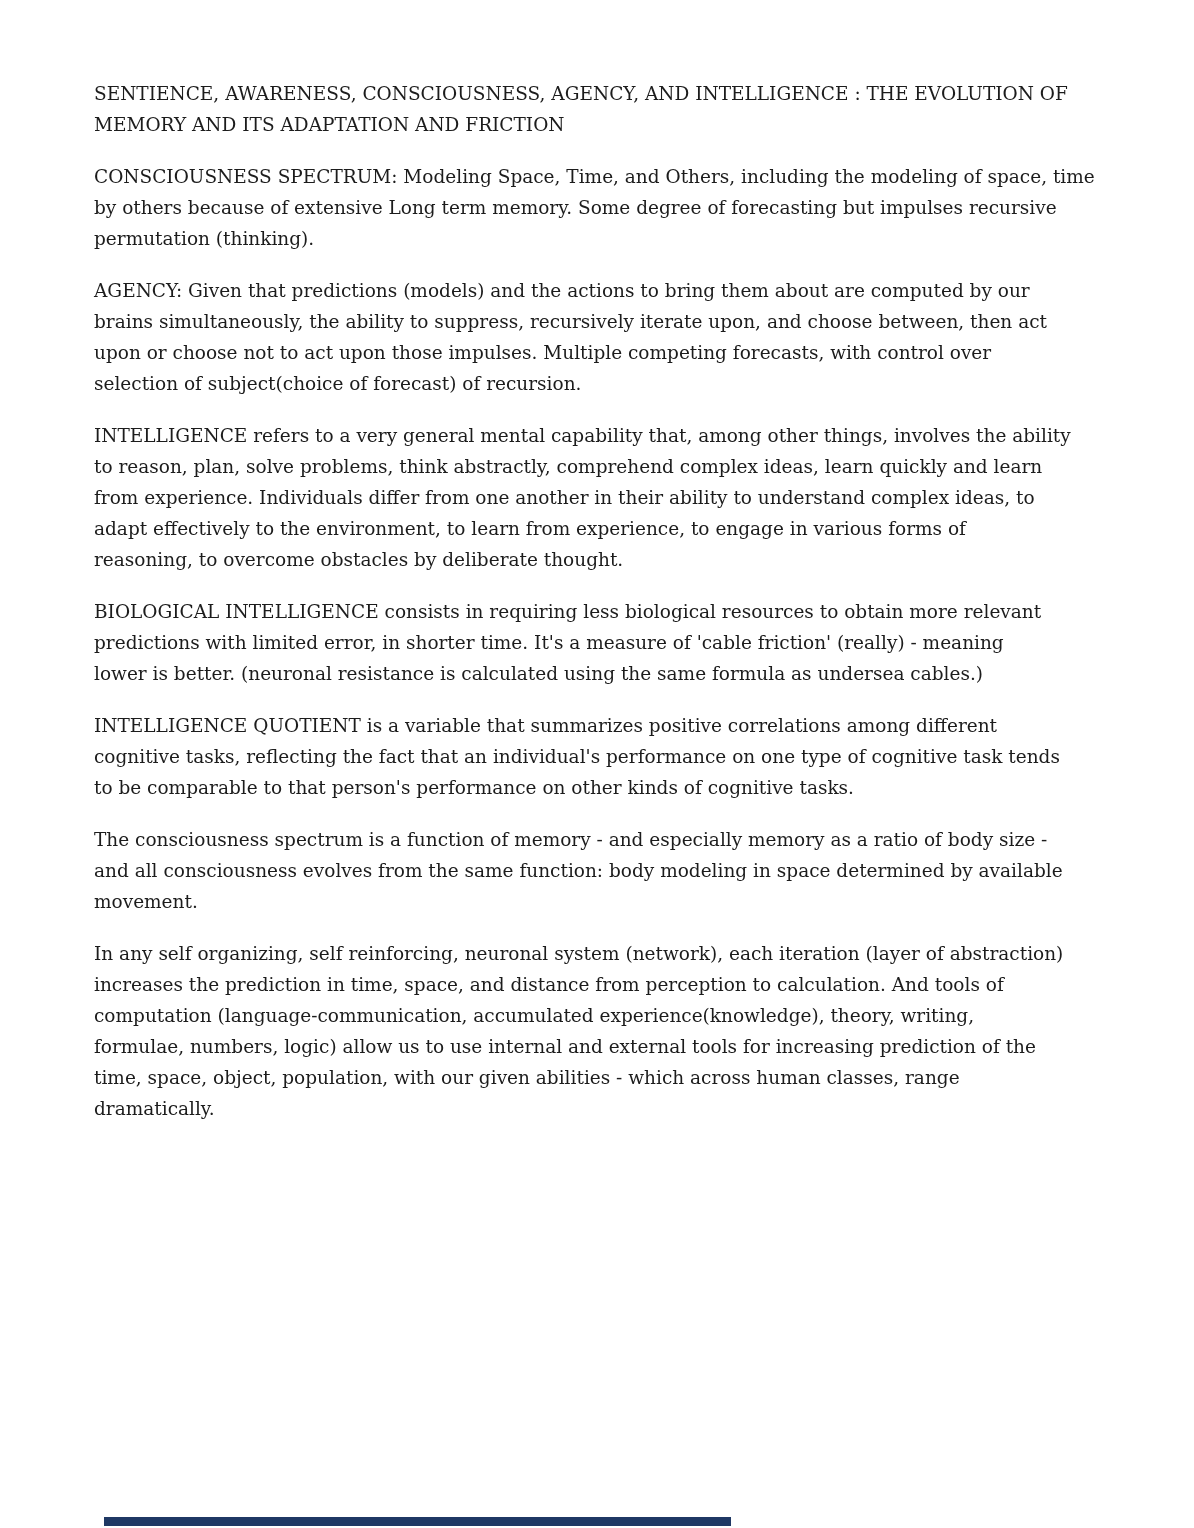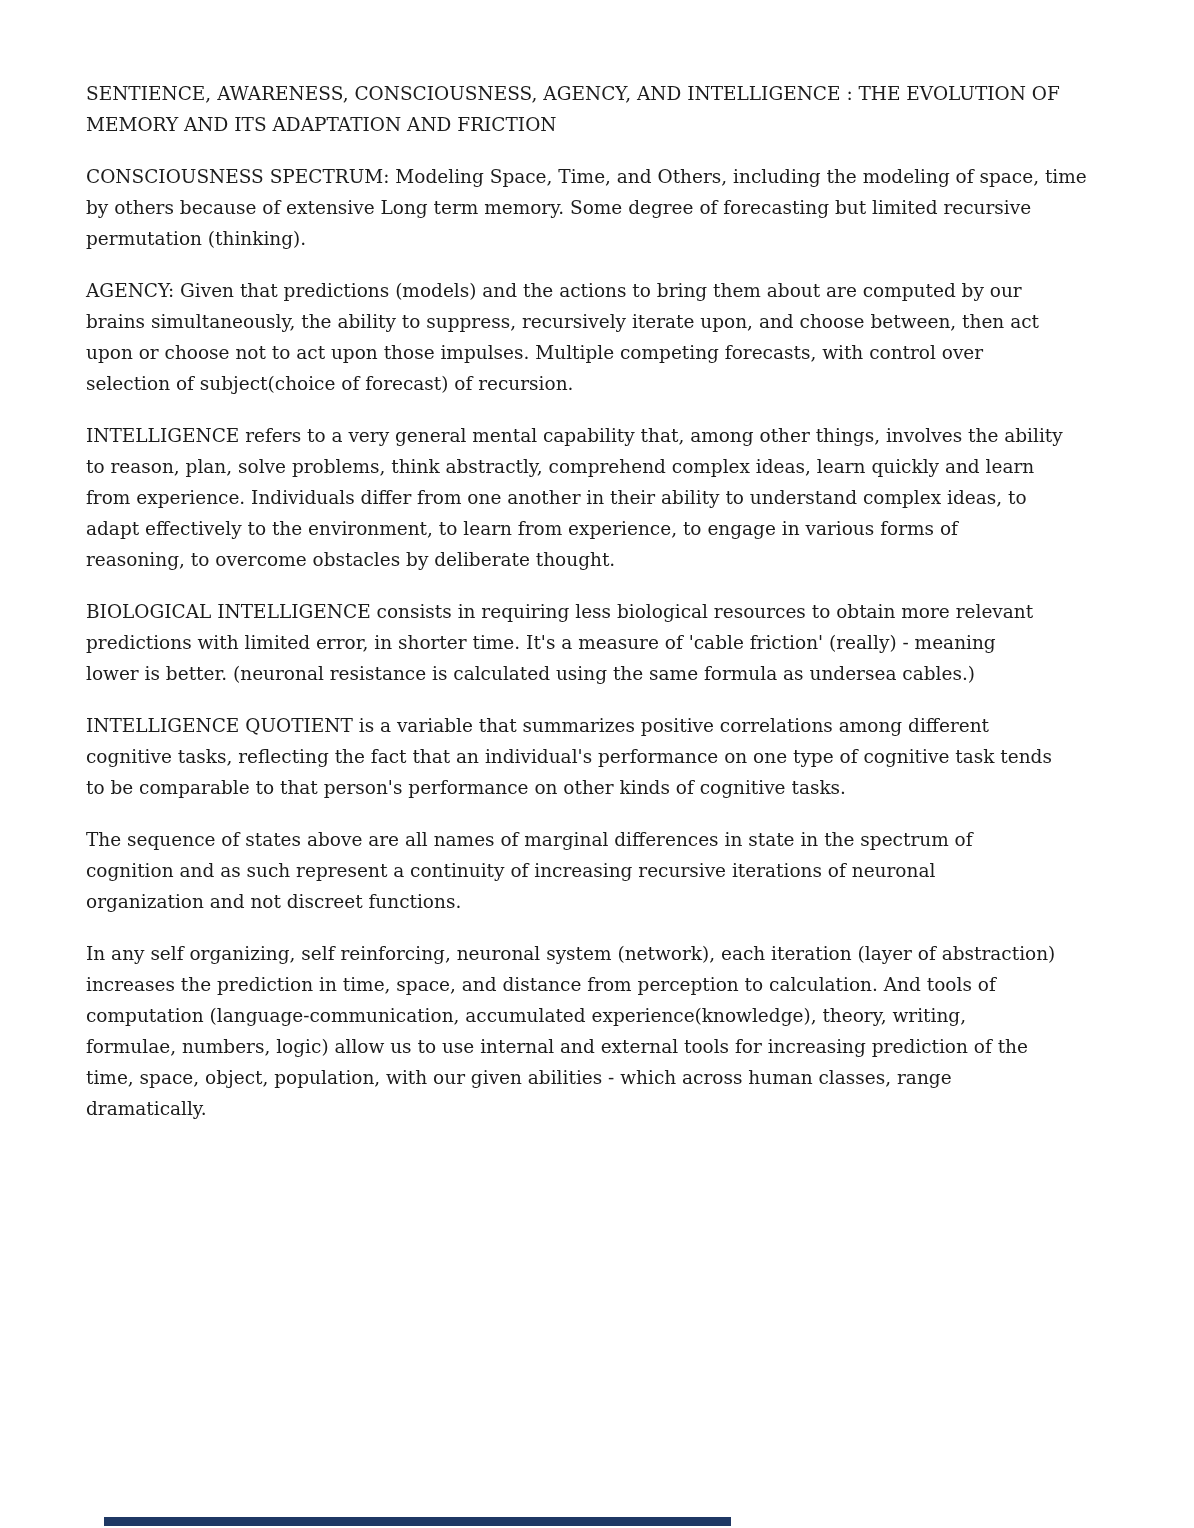--- a/index.html
+++ b/index.html
@@ -13,21 +13,21 @@
     height: 1528px;
     background: #ffffff;
     overflow: hidden;
     box-sizing: border-box;
     padding: 78px 40px 0 78px;
     font-family: "DejaVu Serif", "Liberation Serif", serif;
     color: #1c1c1c;
   }
   .para {
     width: 1075px;
-    margin: 0 0 21px 8px;
+    margin: 0 0 21px 16px;
     font-size: 18.5px;
     line-height: 31px;
     white-space: pre-line;
     letter-spacing: 0px;
     word-spacing: 0px;
   }
   .bottom-bar {
     position: absolute;
     left: 104px;
     top: 1517px;
@@ -37,40 +37,40 @@
   }
 </style>
 </head>
 <body>
 
 <div class="page" style="color: rgb(28, 28, 28); background: rgb(255, 255, 255);">
   <p class="para" id="doc-title">SENTIENCE, AWARENESS, CONSCIOUSNESS, AGENCY, AND INTELLIGENCE : THE EVOLUTION OF
 MEMORY AND ITS ADAPTATION AND FRICTION</p>
   <div id="doc-body">
       <p class="para">CONSCIOUSNESS SPECTRUM: Modeling Space, Time, and Others, including the modeling of space, time
-by others because of extensive Long term memory. Some degree of forecasting but limited recursive
+by others because of extensive Long term memory. Some degree of forecasting but impulses recursive
 permutation (thinking).</p>
       <p class="para">AGENCY: Given that predictions (models) and the actions to bring them about are computed by our
 brains simultaneously, the ability to suppress, recursively iterate upon, and choose between, then act
 upon or choose not to act upon those impulses. Multiple competing forecasts, with control over
 selection of subject(choice of forecast) of recursion.</p>
       <p class="para">INTELLIGENCE refers to a very general mental capability that, among other things, involves the ability
 to reason, plan, solve problems, think abstractly, comprehend complex ideas, learn quickly and learn
 from experience. Individuals differ from one another in their ability to understand complex ideas, to
 adapt effectively to the environment, to learn from experience, to engage in various forms of
 reasoning, to overcome obstacles by deliberate thought.</p>
       <p class="para">BIOLOGICAL INTELLIGENCE consists in requiring less biological resources to obtain more relevant
 predictions with limited error, in shorter time. It's a measure of 'cable friction' (really) - meaning
 lower is better. (neuronal resistance is calculated using the same formula as undersea cables.)</p>
       <p class="para">INTELLIGENCE QUOTIENT is a variable that summarizes positive correlations among different
 cognitive tasks, reflecting the fact that an individual's performance on one type of cognitive task tends
 to be comparable to that person's performance on other kinds of cognitive tasks.</p>
-      <p class="para">The sequence of states above are all names of marginal differences in state in the spectrum of
-cognition and as such represent a continuity of increasing recursive iterations of neuronal
-organization and not discreet functions.</p>
+      <p class="para">The consciousness spectrum is a function of memory - and especially memory as a ratio of body size -
+and all consciousness evolves from the same function: body modeling in space determined by available
+movement.</p>
       <p class="para">In any self organizing, self reinforcing, neuronal system (network), each iteration (layer of abstraction)
 increases the prediction in time, space, and distance from perception to calculation. And tools of
 computation (language-communication, accumulated experience(knowledge), theory, writing,
 formulae, numbers, logic) allow us to use internal and external tools for increasing prediction of the
 time, space, object, population, with our given abilities - which across human classes, range
 dramatically.</p>
     </div>
   <div class="bottom-bar" id="bottom-bar" style="background: rgb(31, 56, 100);"></div>
 </div>
 

